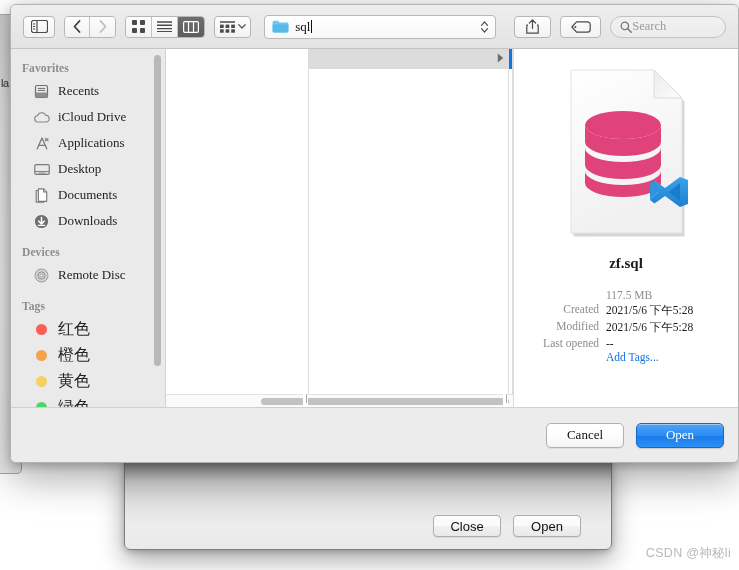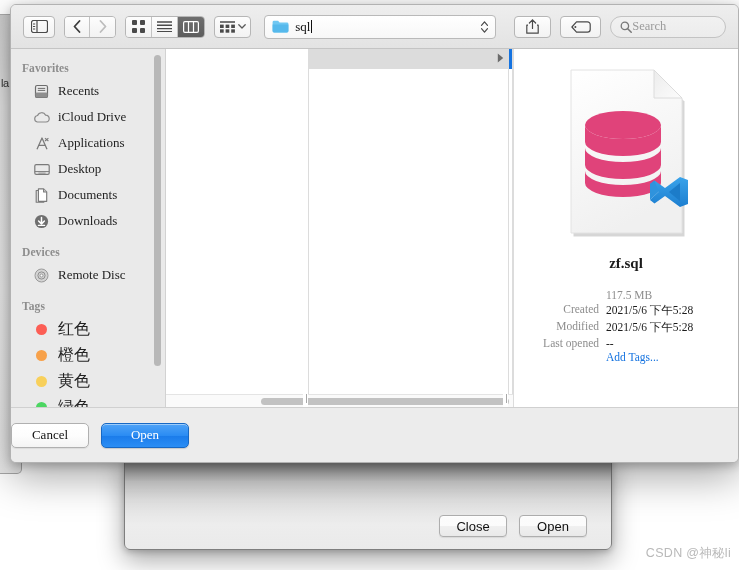--- a/index.html
+++ b/index.html
@@ -25,21 +25,21 @@
   }
 
   .bg-window-main {
     position: absolute; left: 124px; top: 452px; width: 488px; height: 98px;
     background: linear-gradient(to bottom, #8d8d8d 0%, #9a9a9a 12%, #d6d6d6 30%, #e4e4e4 50%, #ededed 75%, #eaeaea 100%);
     border: 1px solid #7e7e7e;
     border-radius: 0 0 6px 6px;
     box-shadow: 0 10px 26px rgba(0,0,0,0.35), 0 2px 6px rgba(0,0,0,0.2);
   }
   .bg-window-buttons {
-    position: absolute; right: 24px; bottom: 12px;
+    position: absolute; right: 30px; bottom: 12px;
     display: flex; gap: 12px;
   }
   .aqua-btn {
     min-width: 68px; height: 22px;
     background: linear-gradient(to bottom, #fdfdfd 0%, #fbfbfb 48%, #f0f0f0 52%, #e9e9e9 100%);
     border: 1px solid #aeaeae;
     border-radius: 4px;
     font-size: 13px; color: #111;
     display: flex; align-items: center; justify-content: center;
     box-shadow: 0 1px 0 rgba(255,255,255,0.9) inset, 0 1px 1px rgba(0,0,0,0.08);
@@ -235,21 +235,21 @@
   }
   .meta-v { text-align: left; color: #1c1c1c; white-space: nowrap; }
   .meta-v.link { color: #1573e0; }
   .meta-size { color: #8d8d8d; }
 
   
   .dlg-footer {
     position: absolute; left: 0; right: 0; bottom: 0; height: 55px;
     background: #ececec;
     border-top: 1px solid #d0d0d0;
-    display: flex; align-items: center; 
+    display: flex; align-items: center; justify-content: flex-end;
     padding-right: 14px; gap: 12px;
   }
   .btn-cancel {
     min-width: 78px; height: 25px;
     background: linear-gradient(to bottom, #ffffff 0%, #fdfdfd 50%, #f4f4f4 100%);
     border: 1px solid #b0b0b0; border-radius: 5px;
     font-size: 13px; color: #111;
     display: flex; align-items: center; justify-content: center;
     box-shadow: 0 1px 1px rgba(0,0,0,0.07);
   }

